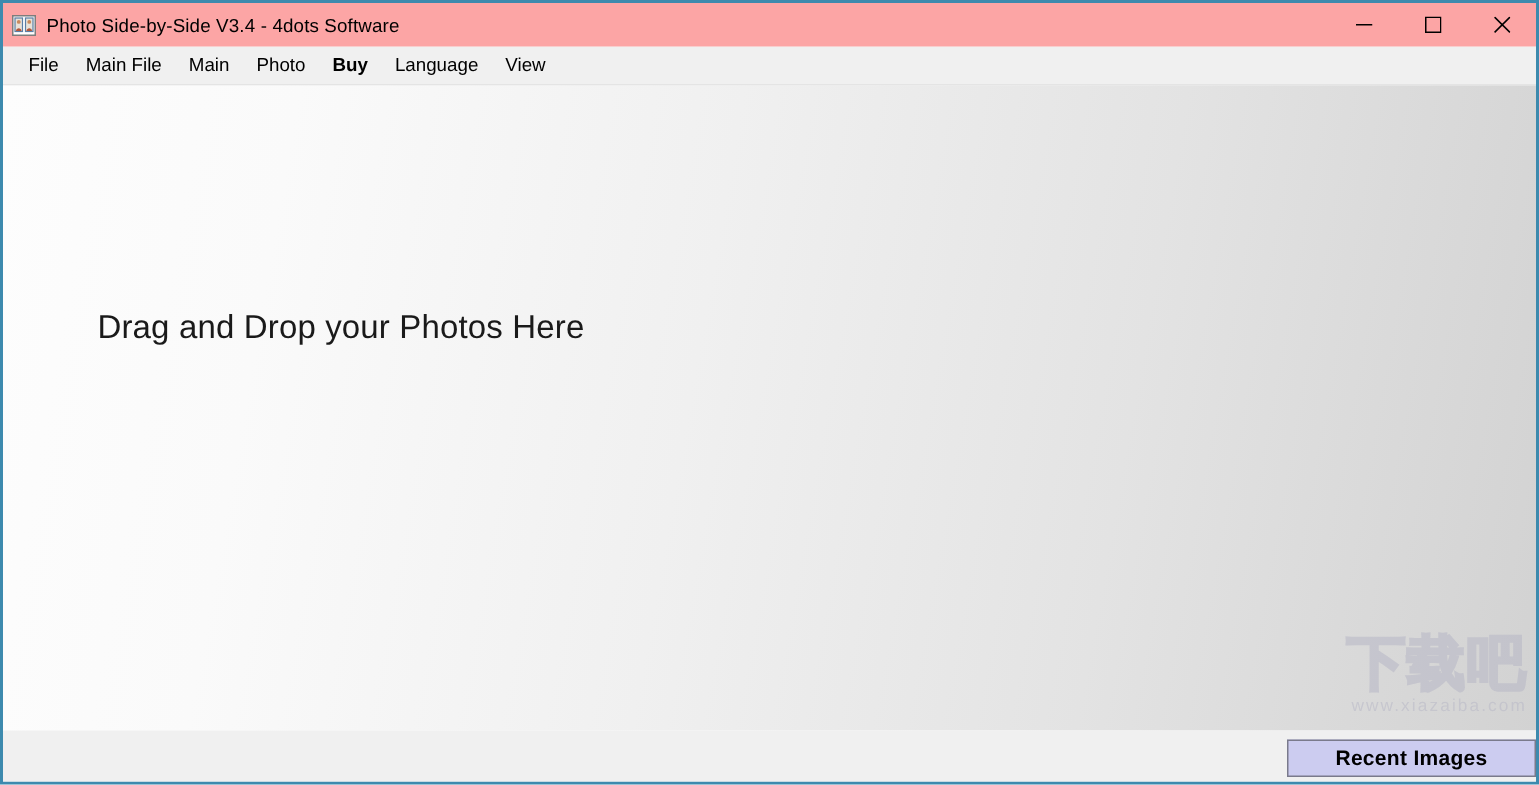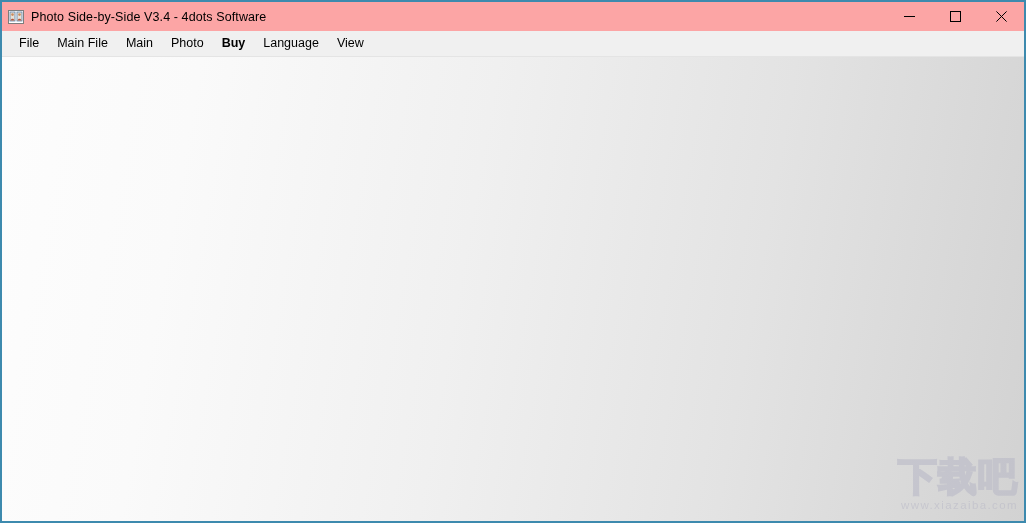--- a/index.html
+++ b/index.html
@@ -213,21 +213,25 @@
     <div class="menu-item">File</div>
     <div class="menu-item">Main File</div>
     <div class="menu-item">Main</div>
     <div class="menu-item">Photo</div>
     <div class="menu-item bold">Buy</div>
     <div class="menu-item">Language</div>
     <div class="menu-item">View</div>
   </div>
 
   <div class="dropzone">
+    <div class="drop-text">Drag and Drop your Photos Here</div>
 
     <div class="watermark">
       <div class="wm-cn">下载吧</div>
       <div class="wm-url">www.xiazaiba.com</div>
     </div>
   </div>
 
+  <div class="bottombar">
+    <button class="recent-btn">Recent Images</button>
+  </div>
 
 </div>
 
 </body></html>

